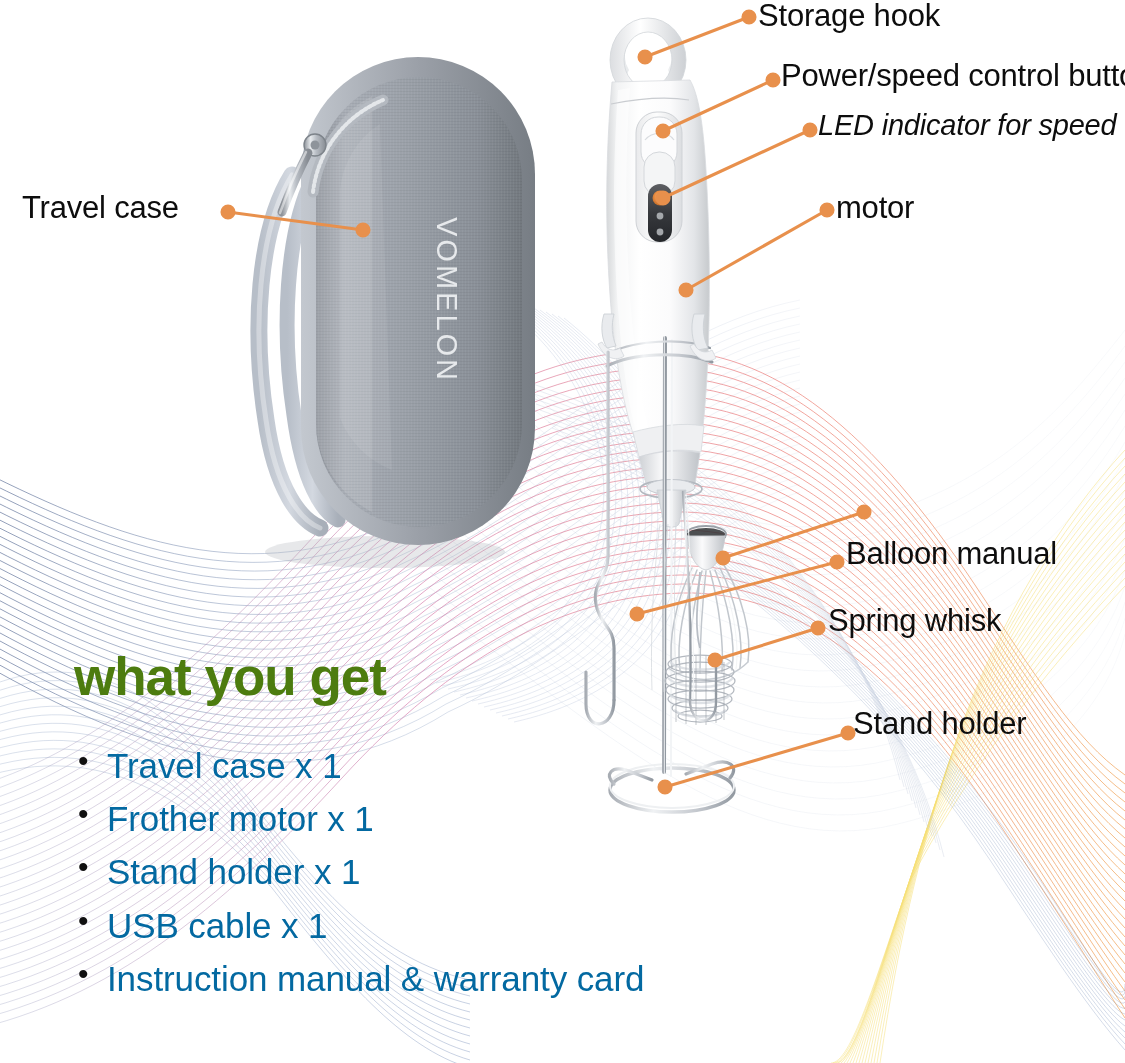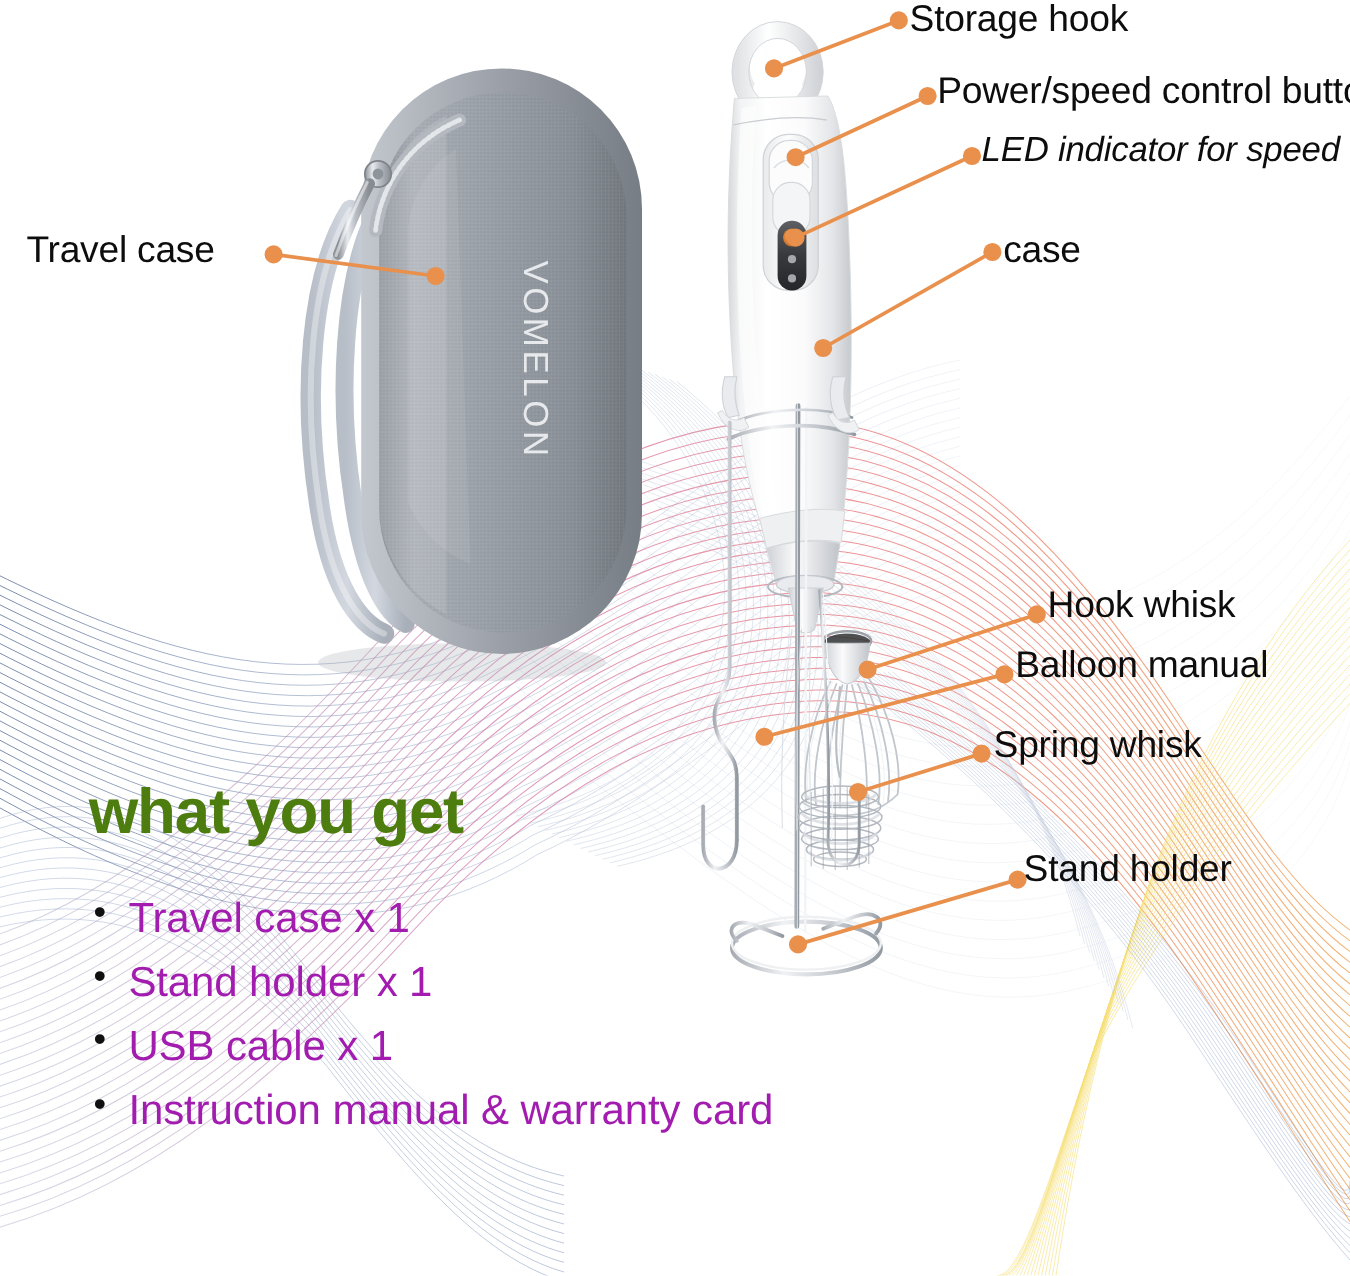--- a/index.html
+++ b/index.html
@@ -35,21 +35,21 @@
   
   .wyg { position:absolute; z-index:5; left:74px; top:650px; }
   .wyg-title {
     font-size:53px; font-weight:bold; color:#4d7c0f;
     letter-spacing:-1px; line-height:1;
   }
   .wyg-list { list-style:none; margin-top:36px; }
   .wyg-list li {
     position:relative;
     font-size:35px; line-height:1.52;
-    color:#a21caf; white-space:nowrap;
+    color:#0369a1; white-space:nowrap;
     padding-left:33px;
     letter-spacing:-0.1px;
   }
   .wyg-list li::before {
     content:"\2022"; position:absolute; left:4px; top:-1px;
     font-size:30px; color:#101010;
   }
 </style>
 </head>
 <body>
@@ -539,35 +539,35 @@
         <circle cx="665" cy="787" r="6"></circle>
     </g>
   </svg>
 
   <div class="label" style="left:758px; top:0px;">Storage hook</div>
 
   <div class="label" style="left:781px; top:60px;">Power/speed control buttons</div>
 
   <div class="label italic" style="left:818px; top:110px;">LED indicator for speed</div>
 
-  <div class="label" style="left:836px; top:192px;">case</div>
+  <div class="label" style="left:836px; top:192px;">motor</div>
 
   <div class="label" style="left:22px; top:192px;">Travel case</div>
 
-  <div class="label" style="left:873px; top:488px;">Hook whisk</div>
 
   <div class="label" style="left:846px; top:538px;">Balloon manual</div>
 
   <div class="label" style="left:853px; top:708px;">Stand holder</div>
 
   <div class="label" style="left:828px; top:605px;">Spring whisk</div>
 
   <div class="wyg">
     <div class="wyg-title">what you get</div>
     <ul class="wyg-list">
       <li>Travel case x 1</li>
+      <li>Frother motor x 1</li>
       <li>Stand holder x 1</li>
       <li>USB cable x 1</li>
       <li>Instruction manual &amp; warranty card</li>
     </ul>
   </div>
 
 </div>
 
 </body></html>

